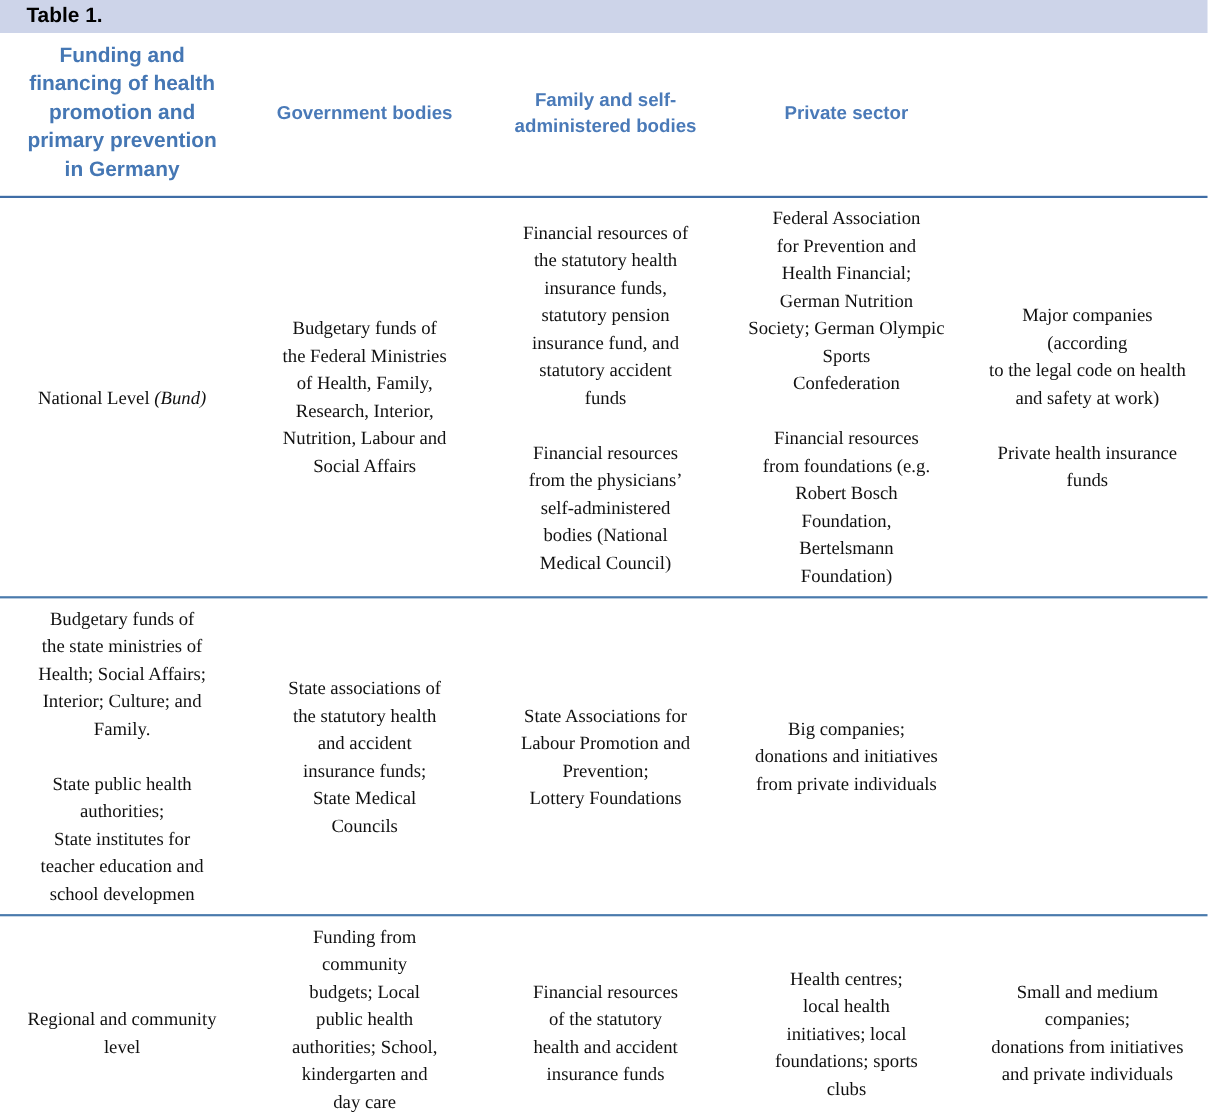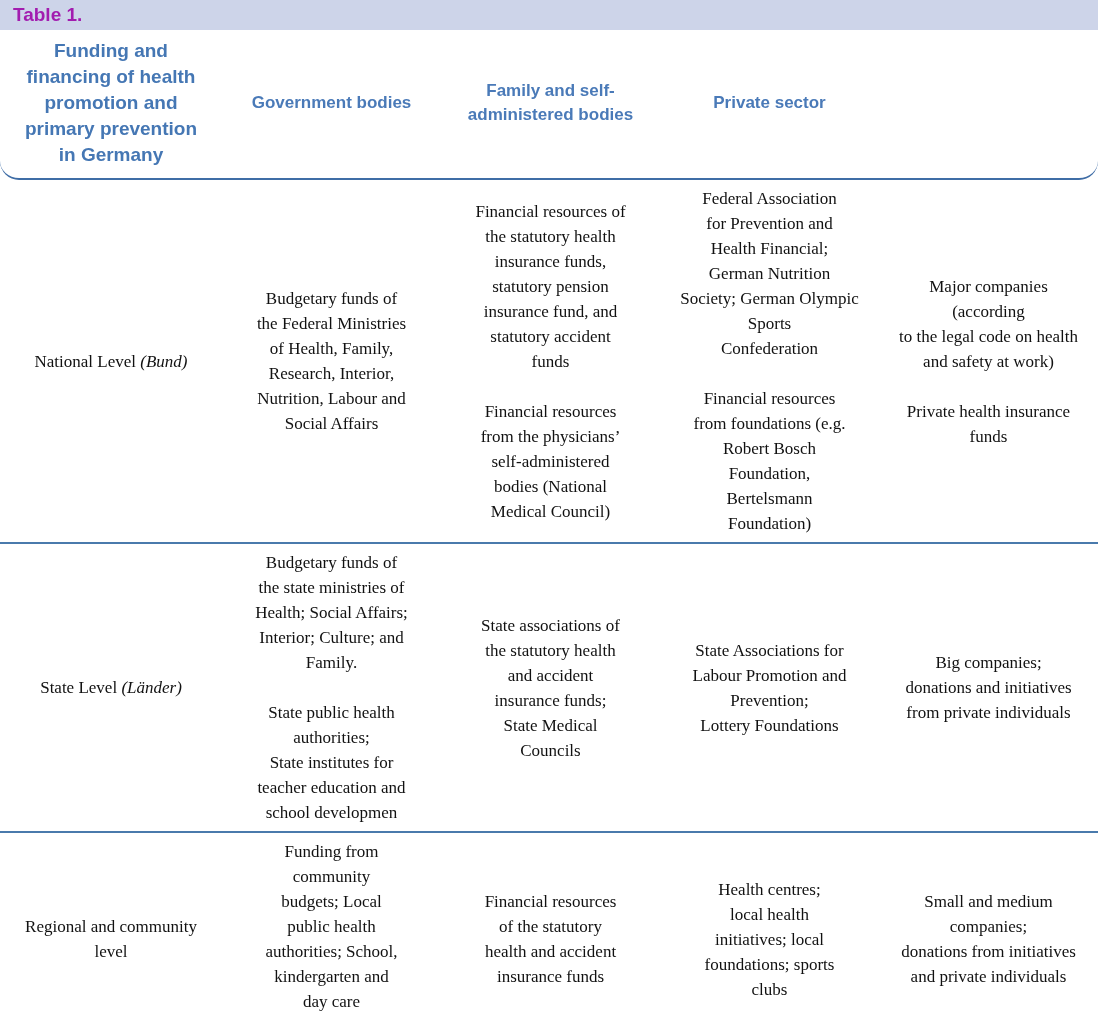--- a/index.html
+++ b/index.html
@@ -7,37 +7,36 @@
     position:relative;
     width:1098px;height:1014px;
     background:#ffffff;
     font-family:"Liberation Serif","DejaVu Serif",serif;
     overflow:hidden;
   }
   .caption-bar{
     height:30px;
     background:#cdd4e9;
     display:flex;align-items:center;
-    padding-left:13px;
+    padding-left:24px;
     box-sizing:border-box;
     font-family:"Liberation Sans","DejaVu Sans",sans-serif;
     font-weight:bold;font-size:19px;
-    color:#a21caf;
+    color:#000000;
   }
   .grid{
     display:grid;
     grid-template-columns:222px 219px 219px 219px 219px;
   }
   .header-row{
     min-height:137px;
     align-items:center;
     border-bottom:2px solid #3f6da6;
     padding:8px 0 10px 0;
     box-sizing:border-box;
-    border-radius:19px;
   }
   .corner-header{
     font-family:"Liberation Sans","DejaVu Sans",sans-serif;
     font-weight:bold;font-size:19px;line-height:26px;
     color:#4577b4;text-align:center;
     white-space:pre-line;
     padding:0 4px;
   }
   .col-header{
     font-family:"Liberation Sans","DejaVu Sans",sans-serif;
@@ -119,21 +118,20 @@
 Foundation,
 Bertelsmann
 Foundation)</p></div>
         <div class="cell body-cell"><p>Major companies
 (according
 to the legal code on health
 and safety at work)</p><p>Private health insurance
 funds</p></div>
       </div>
       <div class="grid trow">
-        <div class="cell label-cell"><span>State Level </span><i>(Länder)</i></div>
         <div class="cell body-cell"><p>Budgetary funds of
 the state ministries of
 Health; Social Affairs;
 Interior; Culture; and
 Family.</p><p>State public health
 authorities;
 State institutes for
 teacher education and
 school developmen</p></div>
         <div class="cell body-cell"><p>State associations of

